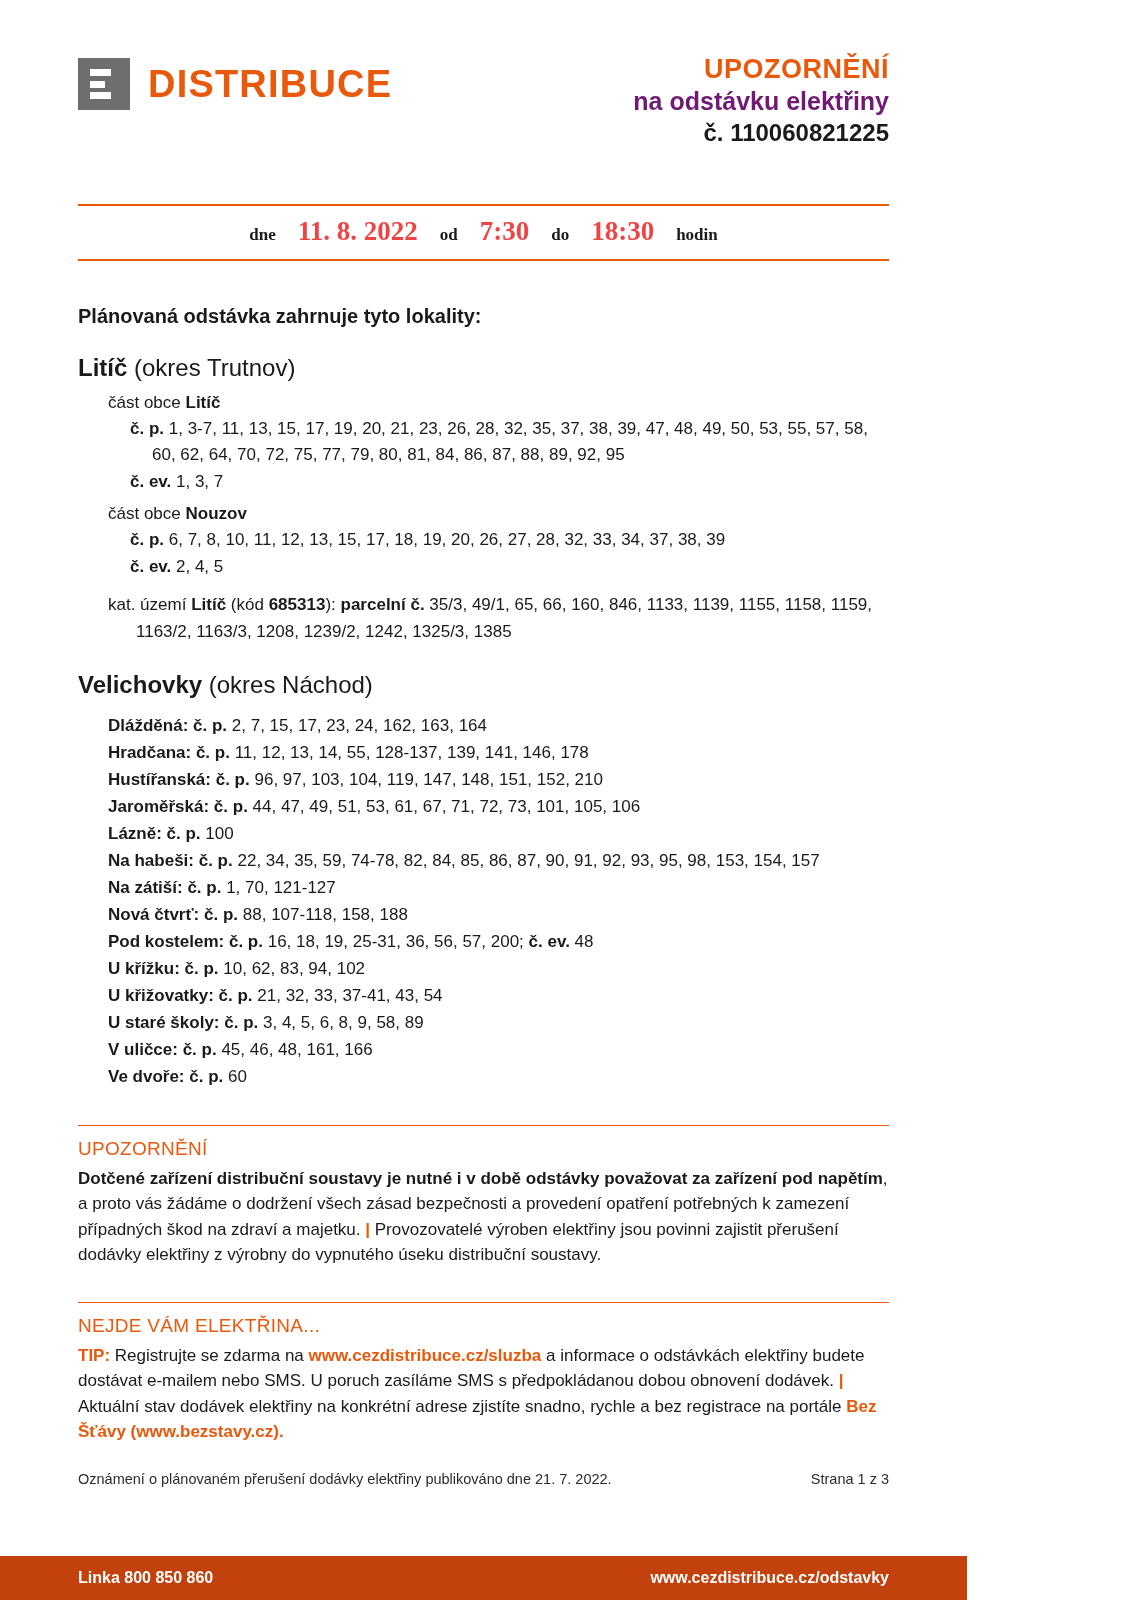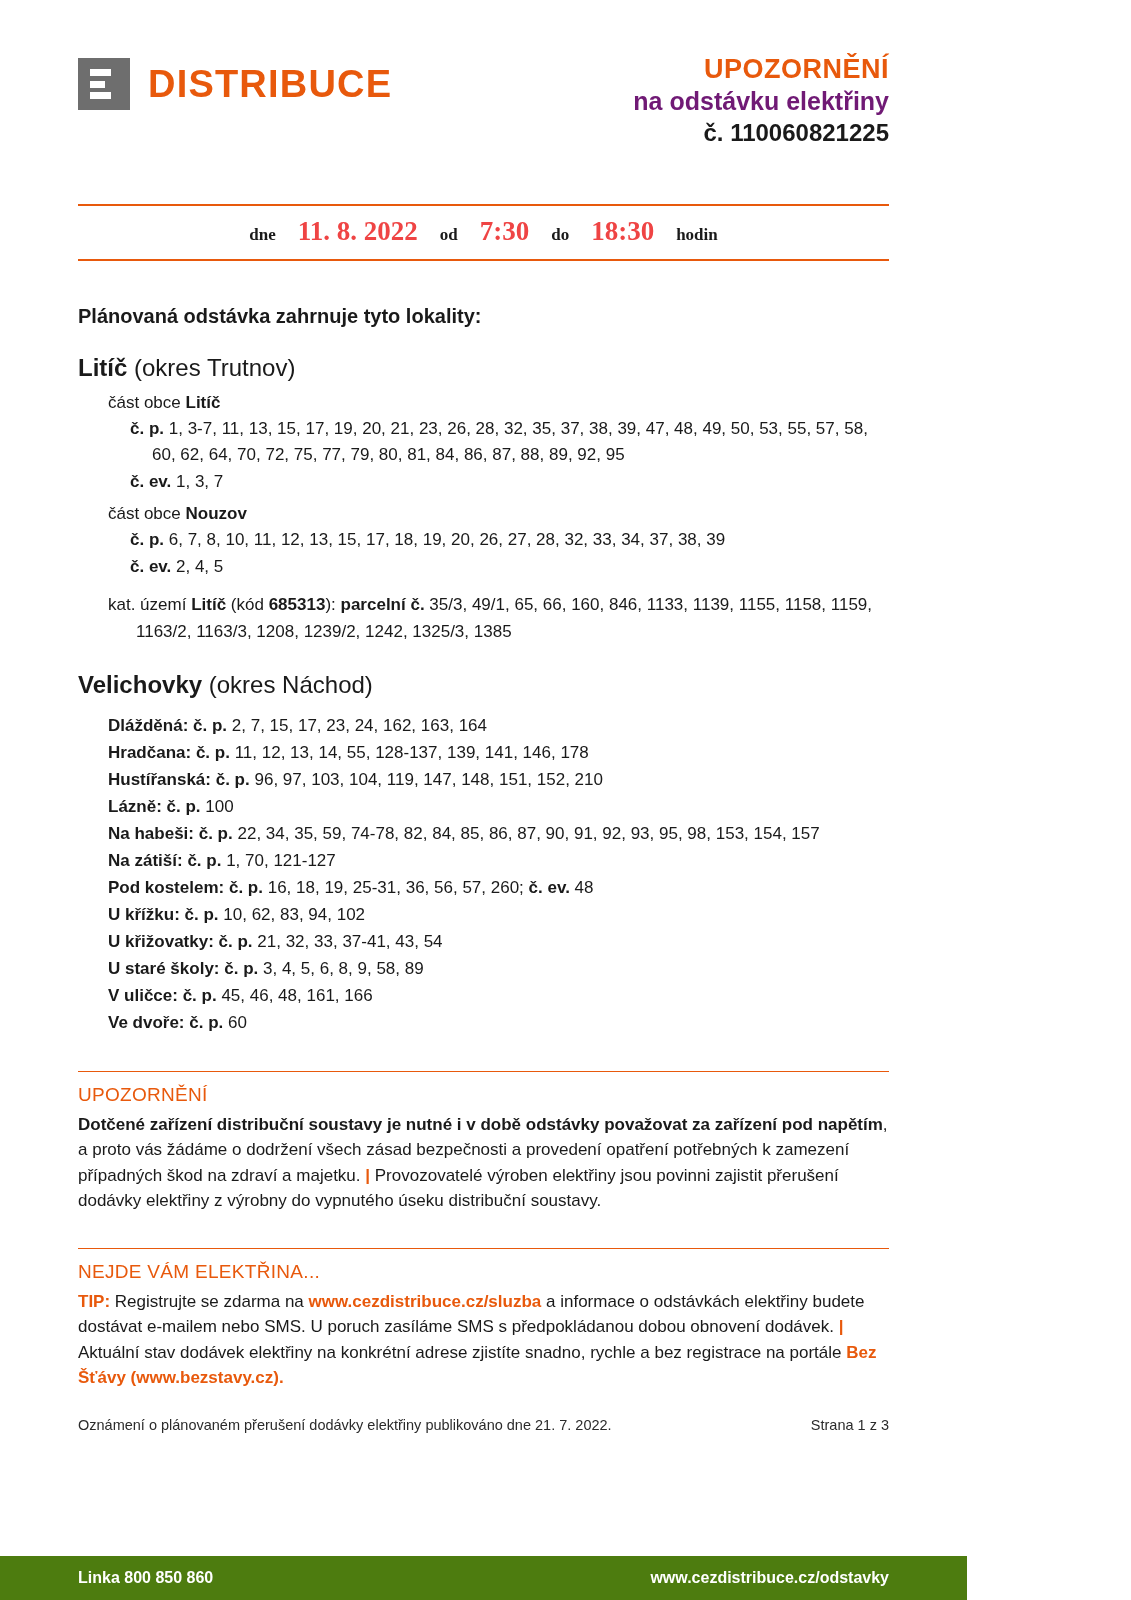--- a/index.html
+++ b/index.html
@@ -182,21 +182,21 @@
     color: #2b2b2b;
     padding-bottom: 22px;
   }
   
   .bottom-bar {
     position: absolute;
     left: 0;
     right: 0;
     bottom: 0;
     height: 44px;
-    background: #4d7c0f;
+    background: #c2410c;
     color: #ffffff;
     display: flex;
     align-items: center;
     justify-content: space-between;
     padding: 0 78px;
     box-sizing: border-box;
     font-size: 16px;
     font-weight: bold;
   }
 </style>
@@ -289,38 +289,48 @@
       <b>Hradčana:</b>
       <b>č. p.</b>
       <span>11, 12, 13, 14, 55, 128-137, 139, 141, 146, 178</span>
     </div>
     <div class="row">
       <b>Hustířanská:</b>
       <b>č. p.</b>
       <span>96, 97, 103, 104, 119, 147, 148, 151, 152, 210</span>
     </div>
     <div class="row">
+      <b>Jaroměřská:</b>
+      <b>č. p.</b>
+      <span>44, 47, 49, 51, 53, 61, 67, 71, 72, 73, 101, 105, 106</span>
+    </div>
+    <div class="row">
       <b>Lázně:</b>
       <b>č. p.</b>
       <span>100</span>
     </div>
     <div class="row">
       <b>Na habeši:</b>
       <b>č. p.</b>
       <span>22, 34, 35, 59, 74-78, 82, 84, 85, 86, 87, 90, 91, 92, 93, 95, 98, 153, 154, 157</span>
     </div>
     <div class="row">
       <b>Na zátiší:</b>
       <b>č. p.</b>
       <span>1, 70, 121-127</span>
     </div>
     <div class="row">
+      <b>Nová čtvrť:</b>
+      <b>č. p.</b>
+      <span>88, 107-118, 158, 188</span>
+    </div>
+    <div class="row">
       <b>Pod kostelem:</b>
       <b>č. p.</b>
-      <span>16, 18, 19, 25-31, 36, 56, 57, 260;</span>
+      <span>16, 18, 19, 25-31, 36, 56, 57, 200;</span>
       <b>č. ev.</b>
       <span>48</span>
     </div>
     <div class="row">
       <b>U křížku:</b>
       <b>č. p.</b>
       <span>10, 62, 83, 94, 102</span>
     </div>
     <div class="row">
       <b>U křižovatky:</b>

